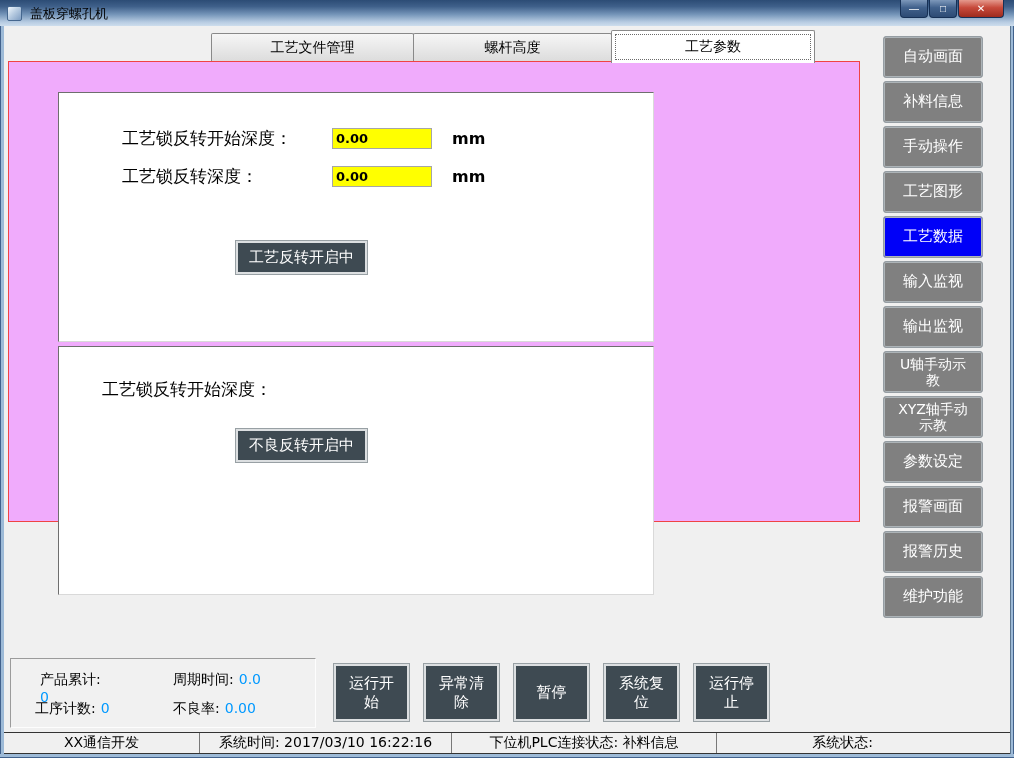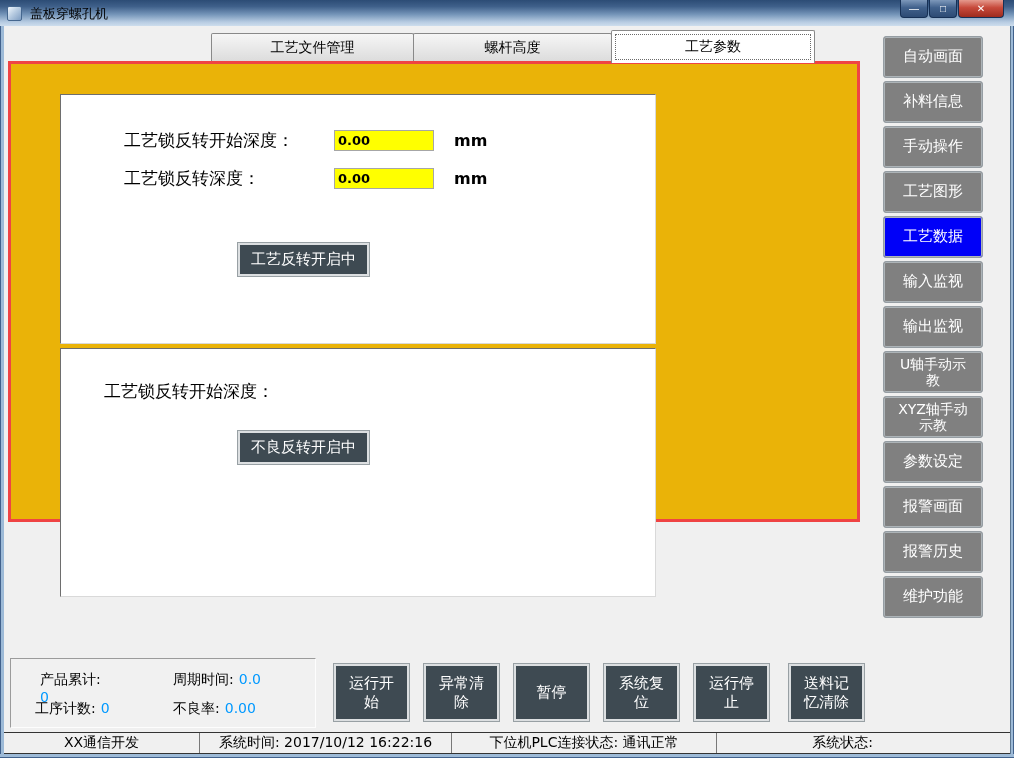--- a/index.html
+++ b/index.html
@@ -38,21 +38,21 @@
     border:1px solid #898989;border-bottom:none;border-radius:2px 2px 0 0;
     background:linear-gradient(#f6f6f6,#dcdcdc);
     display:flex;align-items:center;justify-content:center;
     font-size:14px;color:#000;cursor:pointer;
   }
   .tab.active{top:30px;height:33px;background:#fff;z-index:6;}
   .tab .focus-rect{position:absolute;left:3px;right:3px;top:3px;bottom:3px;border:1px dotted #6a6a6a;}
   
   .page{
     position:absolute;left:8px;top:61px;width:852px;height:461px;
-    background:#eab308;border:3px solid #ef4444;z-index:1;
+    background:#f0abfc;border:1px solid #ef4444;z-index:1;
   }
   .groupbox{position:absolute;border:1px solid;border-color:#6e6e6e #d9d9d9 #d9d9d9 #6e6e6e;background:#fff;}
   #group1{left:49px;top:30px;width:596px;height:250px;}
   #group2{left:49px;top:284px;width:596px;height:249px;}
   .field-row{position:absolute;left:63px;display:flex;align-items:center;height:22px;}
   .field-label{width:210px;font-size:17px;color:#000;white-space:nowrap;}
   .field-input{
     width:100px;height:21px;background:#ffff00;border:1px solid #a6a6a6;
     font-family:"DejaVu Sans",sans-serif;font-size:13px;font-weight:bold;color:#000;
     padding:0 3px;outline:none;
@@ -187,27 +187,25 @@
 
   <button class="dark-btn ctl-btn" id="ctl0">运行开
 始</button>
   <button class="dark-btn ctl-btn" id="ctl1">异常清
 除</button>
   <button class="dark-btn ctl-btn" id="ctl2">暂停</button>
   <button class="dark-btn ctl-btn" id="ctl3">系统复
 位</button>
   <button class="dark-btn ctl-btn" id="ctl4">运行停
 止</button>
-  <button class="dark-btn ctl-btn" id="ctl5">送料记
-忆清除</button>
 
   <div class="statusbar">
     <div class="status-sec" id="sec0">XX通信开发</div>
-    <div class="status-sec" id="sec1">系统时间: 2017/10/12 16:22:16</div>
-    <div class="status-sec" id="sec2">下位机PLC连接状态: 通讯正常</div>
+    <div class="status-sec" id="sec1">系统时间: 2017/03/10 16:22:16</div>
+    <div class="status-sec" id="sec2">下位机PLC连接状态: 补料信息</div>
     <div class="status-sec" id="sec3">系统状态:</div>
   </div>
 
   <div class="frame frame-left"></div>
   <div class="frame frame-right"></div>
   <div class="frame frame-bottom"></div>
 
 </div>
 
 </body></html>

